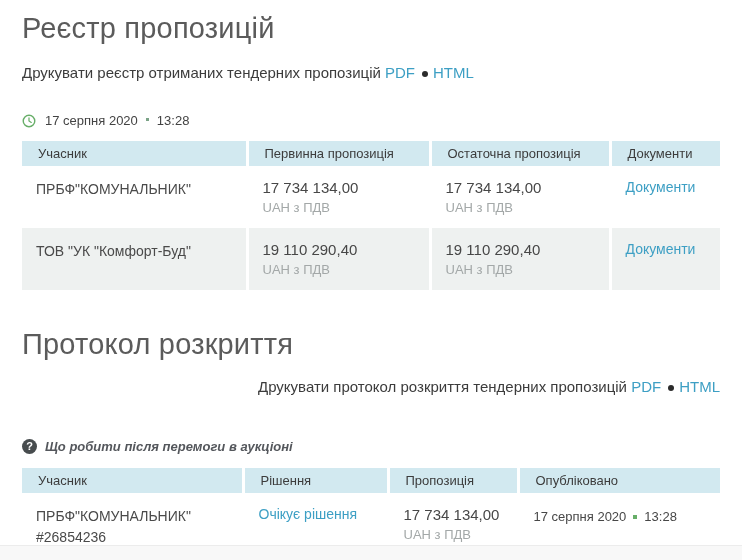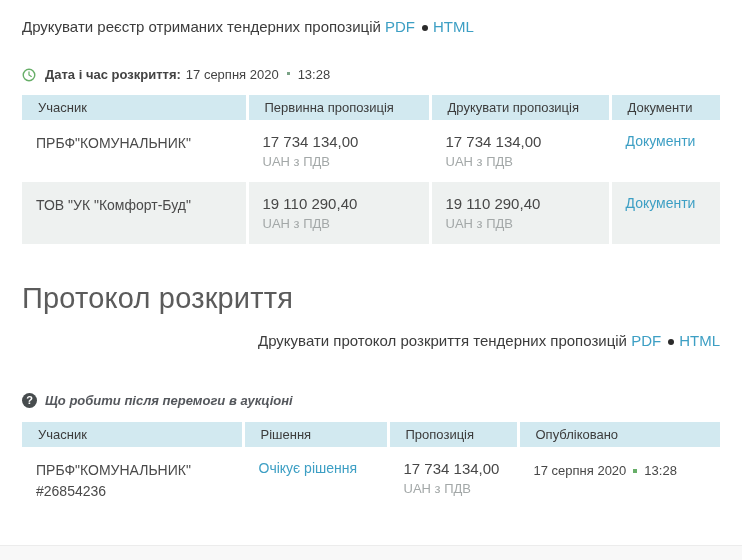--- a/index.html
+++ b/index.html
@@ -156,50 +156,50 @@
   .t1-c1 { width: 225px; } .t1-c2 { width: 183px; }
   .t1-c3 { width: 180px; } .t1-c4 { width: 110px; }
   .t2-c1 { width: 221px; } .t2-c2 { width: 145px; }
   .t2-c3 { width: 130px; } .t2-c4 { width: 202px; }
 </style>
 </head>
 <body>
 
 <div class="page">
 
+  <h1 class="section-title">Реєстр пропозицій</h1>
 
   <div class="print-line">
     <span>Друкувати реєстр отриманих тендерних пропозицій</span>
     <span> </span>
     <a class="text-link">PDF</a><span class="dot-sep"></span><a class="text-link">HTML</a>
   </div>
 
   <div class="meta-line">
     <svg class="clock-icon" viewBox="0 0 16 16">
       <circle cx="8" cy="8" r="6.6" fill="none" stroke="#67ae68" stroke-width="1.6"></circle>
       <path d="M8 4.5 V8 L10.6 9.6" fill="none" stroke="#67ae68" stroke-width="1.4" stroke-linecap="round"></path>
     </svg>
-    <span class="meta-label">Дата і час розкриття:</span>
     <span>17 серпня 2020</span>
     <span class="mini-dot"></span>
     <span>13:28</span>
   </div>
 
   <table class="data-table">
     <colgroup>
         <col class="t1-c1">
         <col class="t1-c2">
         <col class="t1-c3">
         <col class="t1-c4">
       </colgroup>
     <thead>
       <tr>
         <th>Учасник</th>
         <th>Первинна пропозиція</th>
-        <th>Друкувати пропозиція</th>
+        <th>Остаточна пропозиція</th>
         <th>Документи</th>
       </tr>
     </thead>
     <tbody>
       <tr>
         <td>
           <div class="participant">ПРБФ"КОМУНАЛЬНИК"</div>
         </td>
         <td>
           <div class="amount">17 734 134,00</div>

